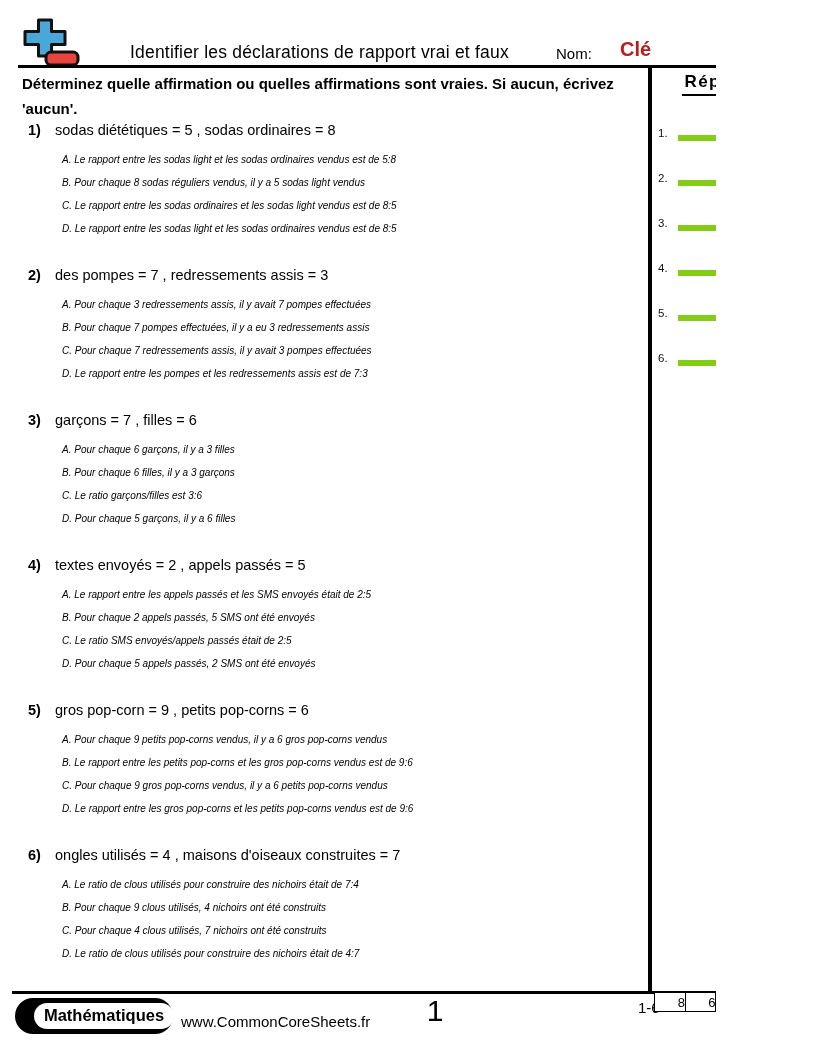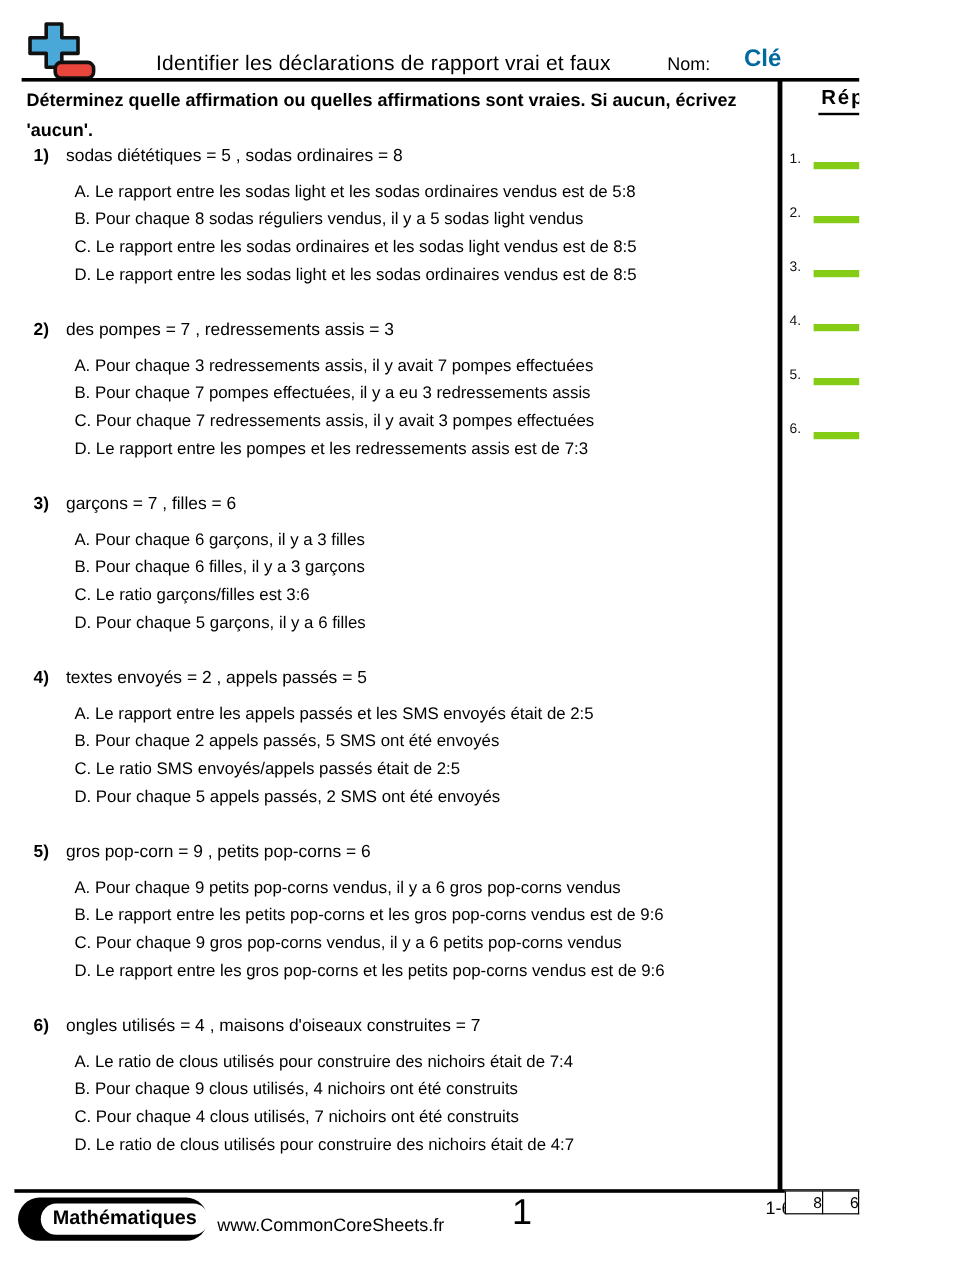--- a/index.html
+++ b/index.html
@@ -11,36 +11,36 @@
     background: #ffffff;
     font-family: "Liberation Sans", sans-serif;
     color: #000;
     overflow: hidden;
   }
 
   
   .logo { position: absolute; left: 22px; top: 18px; width: 60px; height: 50px; }
   .title { position: absolute; left: 130px; top: 42px; font-size: 17.5px; letter-spacing: 0.2px; }
   .nom-label { position: absolute; left: 556px; top: 45px; font-size: 15px; }
-  .nom-value { position: absolute; left: 620px; top: 38px; font-size: 20px; font-weight: bold; color: #0369a1; }
+  .nom-value { position: absolute; left: 620px; top: 38px; font-size: 20px; font-weight: bold; color: #b91c1c; }
   .header-line { position: absolute; left: 18px; top: 65px; width: 780px; height: 3px; background: #000; }
 
   
   .instructions {
     position: absolute; left: 22px; top: 71px; width: 605px;
     font-weight: bold; font-size: 15px; line-height: 25px;
   }
 
   
   .questions { position: absolute; left: 28px; top: 118px; width: 612px; }
   .question { position: relative; margin-bottom: 23px; }
   .qnum { position: absolute; left: 0; top: 0; font-weight: bold; font-size: 14.5px; line-height: 24px; }
   .qbody { margin-left: 27px; }
   .qprompt { font-size: 14.5px; line-height: 24px; margin-bottom: 6px; white-space: nowrap; }
-  .qoption { font-size: 14px; line-height: 23px; margin-left: 7px; white-space: nowrap; }
+  .qoption { font-size: 10px; line-height: 23px; margin-left: 7px; white-space: nowrap; font-style: italic; }
 
   
   .vline {
     position: absolute; left: 648px; top: 66px; height: 926px; width: 3px;
     border-left: 2px solid #000; border-right: 2px solid #000;
   }
   .answers { position: absolute; left: 656px; top: 72px; width: 150px; }
   .answers-title {
     width: fit-content; margin: 0 auto; font-weight: bold; font-size: 17px;
     letter-spacing: 1.5px; border-bottom: 2px solid #000; padding: 0 2px 2px 2px;

